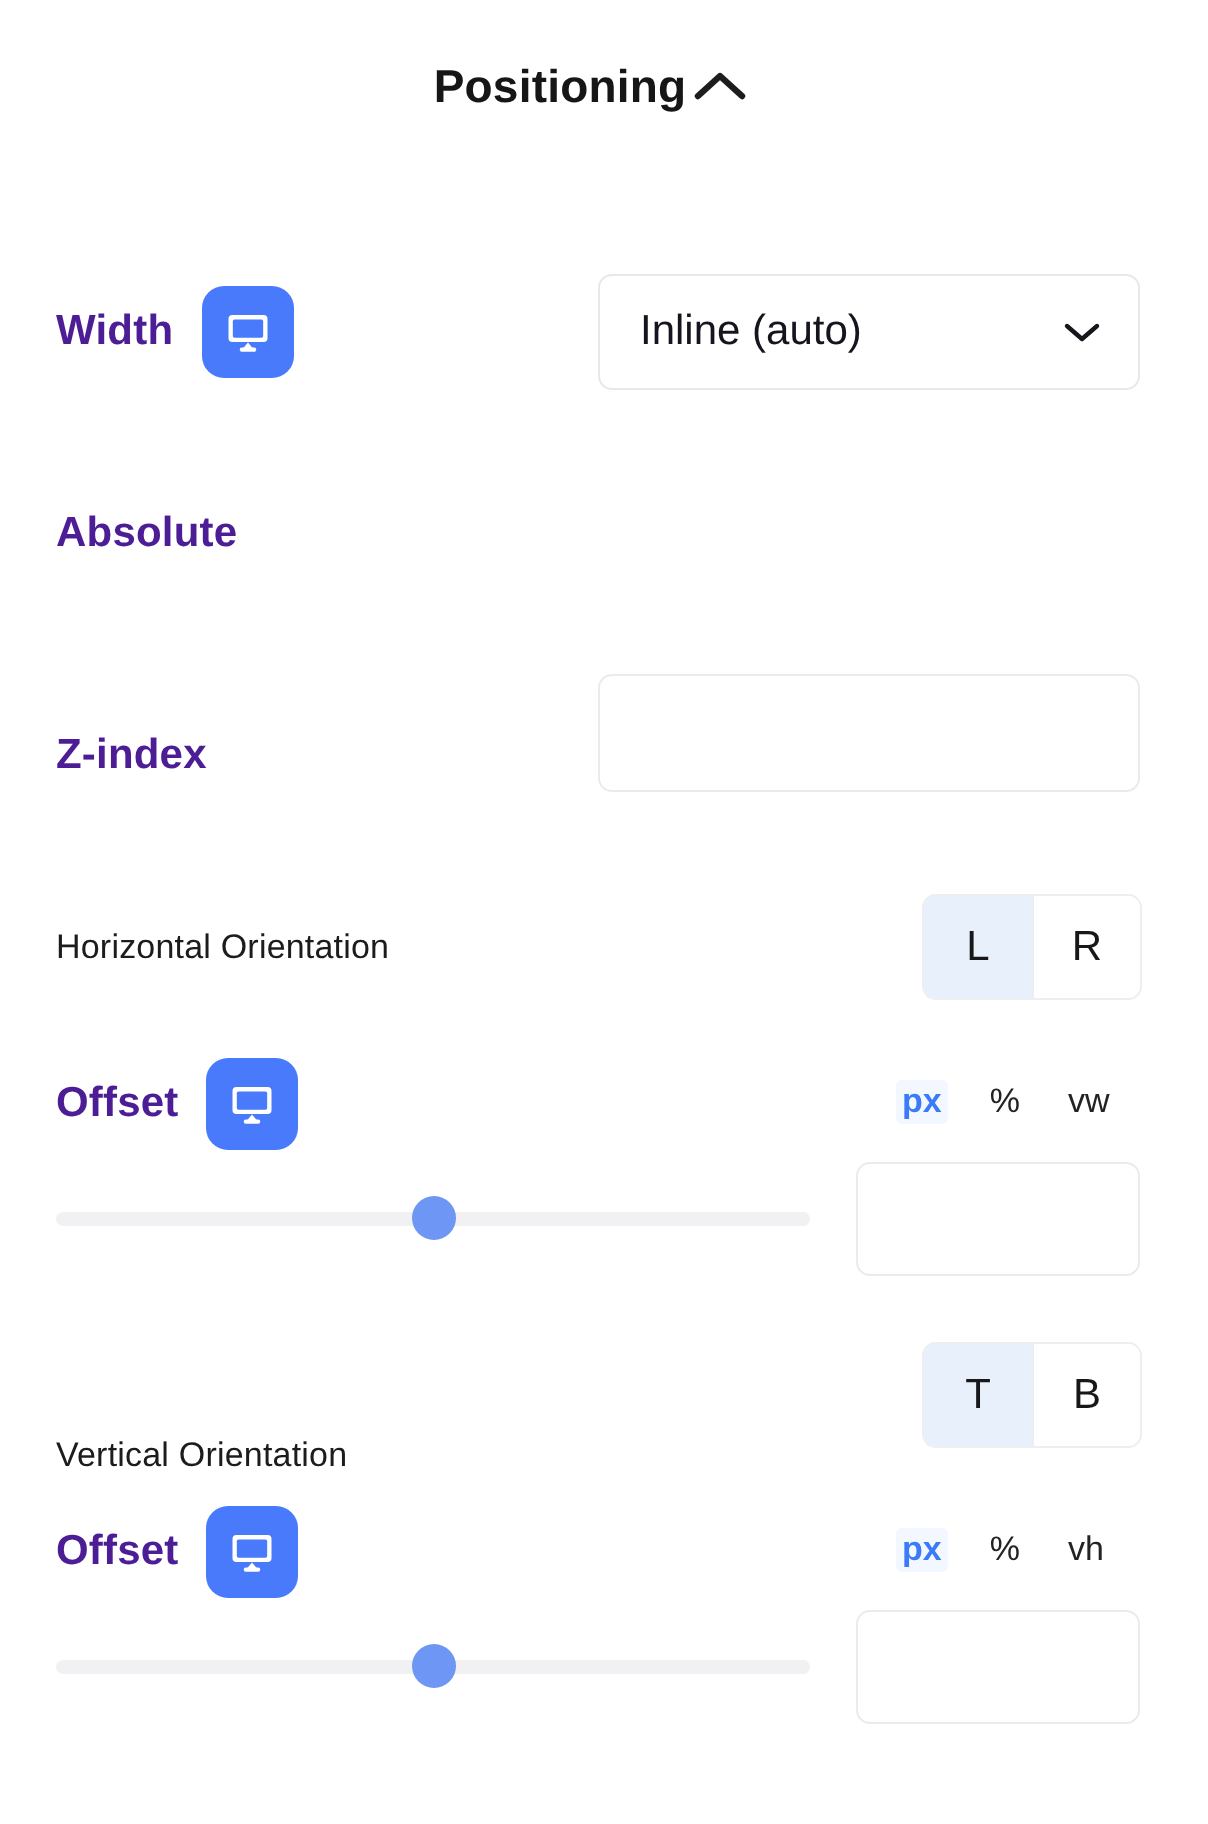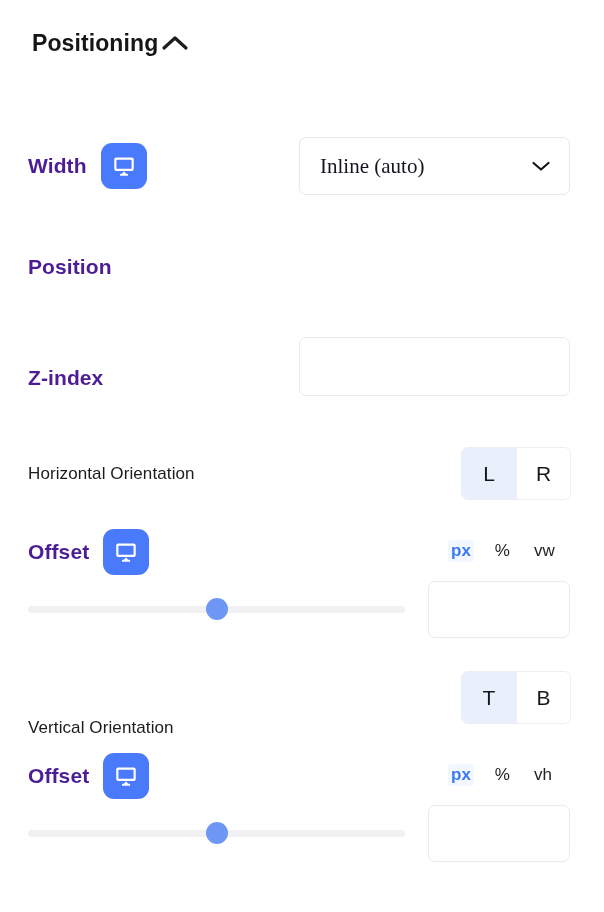--- a/index.html
+++ b/index.html
@@ -25,22 +25,22 @@
   }
 
   
   .section-header {
     position: absolute;
     left: 0; top: 0;
     width: 604px;
     height: 86px;
     display: flex;
     align-items: center;
-    justify-content: flex-start;
-    padding: 0 28px 0 32px;
+    justify-content: center;
+    padding: 0 28px 0 18px;
   }
   .section-title {
     font-size: 23px;
     font-weight: 700;
     color: #161616;
     letter-spacing: 0.1px;
   }
   .collapse-btn {
     width: 34px;
     height: 34px;
@@ -225,31 +225,31 @@
     <span class="device-badge">
       <svg width="26" height="26" viewBox="0 0 24 24" fill="none" xmlns="http://www.w3.org/2000/svg">
         <rect x="3" y="4.2" width="18" height="12.4" rx="1.8" fill="#ffffff"></rect>
         <rect x="5" y="6.2" width="14" height="8.4" rx="0.8" fill="#4a7afc"></rect>
         <path d="M9.2 20.2 L12 16.8 L14.8 20.2 Z" fill="#ffffff"></path>
         <rect x="8.2" y="19.2" width="7.6" height="1.9" rx="0.9" fill="#ffffff"></rect>
       </svg>
     </span>
   </div>
 
-  <div class="select" style="left:299px; top:137px; width:271px; height:58px;font-family:Liberation Serif, serif;">
+  <div class="select" style="left:299px; top:137px; width:271px; height:58px;">
     <span class="value">Inline (auto)</span>
     <span class="chev">
       <svg width="20" height="12" viewBox="0 0 20 12" fill="none" xmlns="http://www.w3.org/2000/svg">
         <path d="M2.5 3 L10 9.5 L17.5 3" stroke="#16161d" stroke-width="2.2" stroke-linecap="round" stroke-linejoin="round"></path>
       </svg>
     </span>
   </div>
 
   <div class="row" style="top:252px; height:30px; padding-left:28px;">
-    <span class="label-strong">Position</span>
+    <span class="label-strong">Absolute</span>
   </div>
 
 
   <div class="row" style="top:363px; height:30px; padding-left:28px;">
     <span class="label-strong">Z-index</span>
   </div>
 
   <input class="text-input" type="text" style="left: 299px; top: 337px; width: 271px; height: 59px;" value="" placeholder="">
 
   <div class="row" style="top:459px; height:30px; padding-left:28px;">

